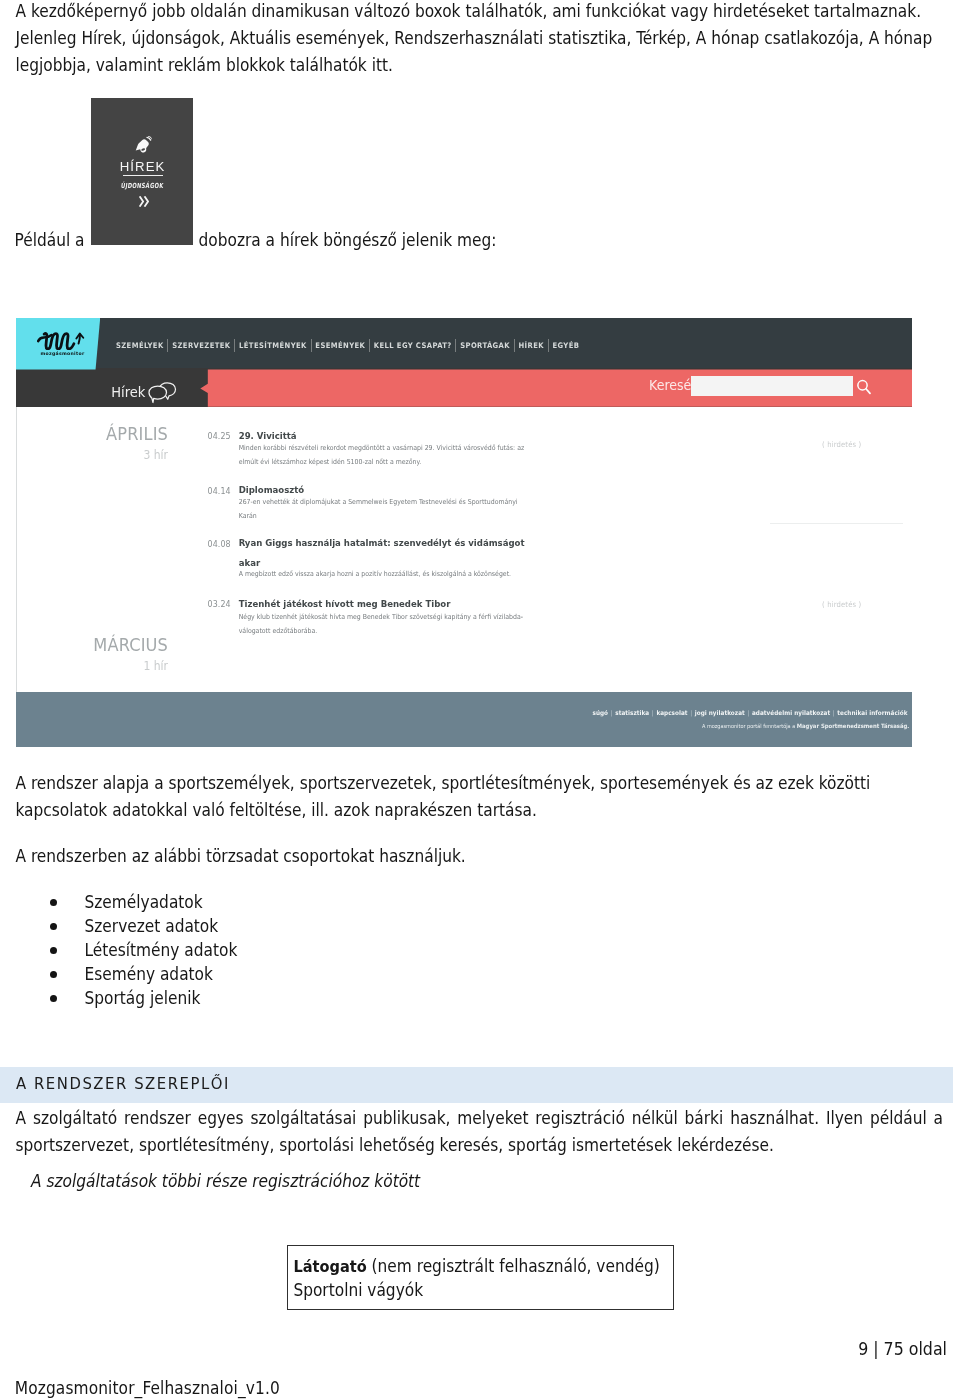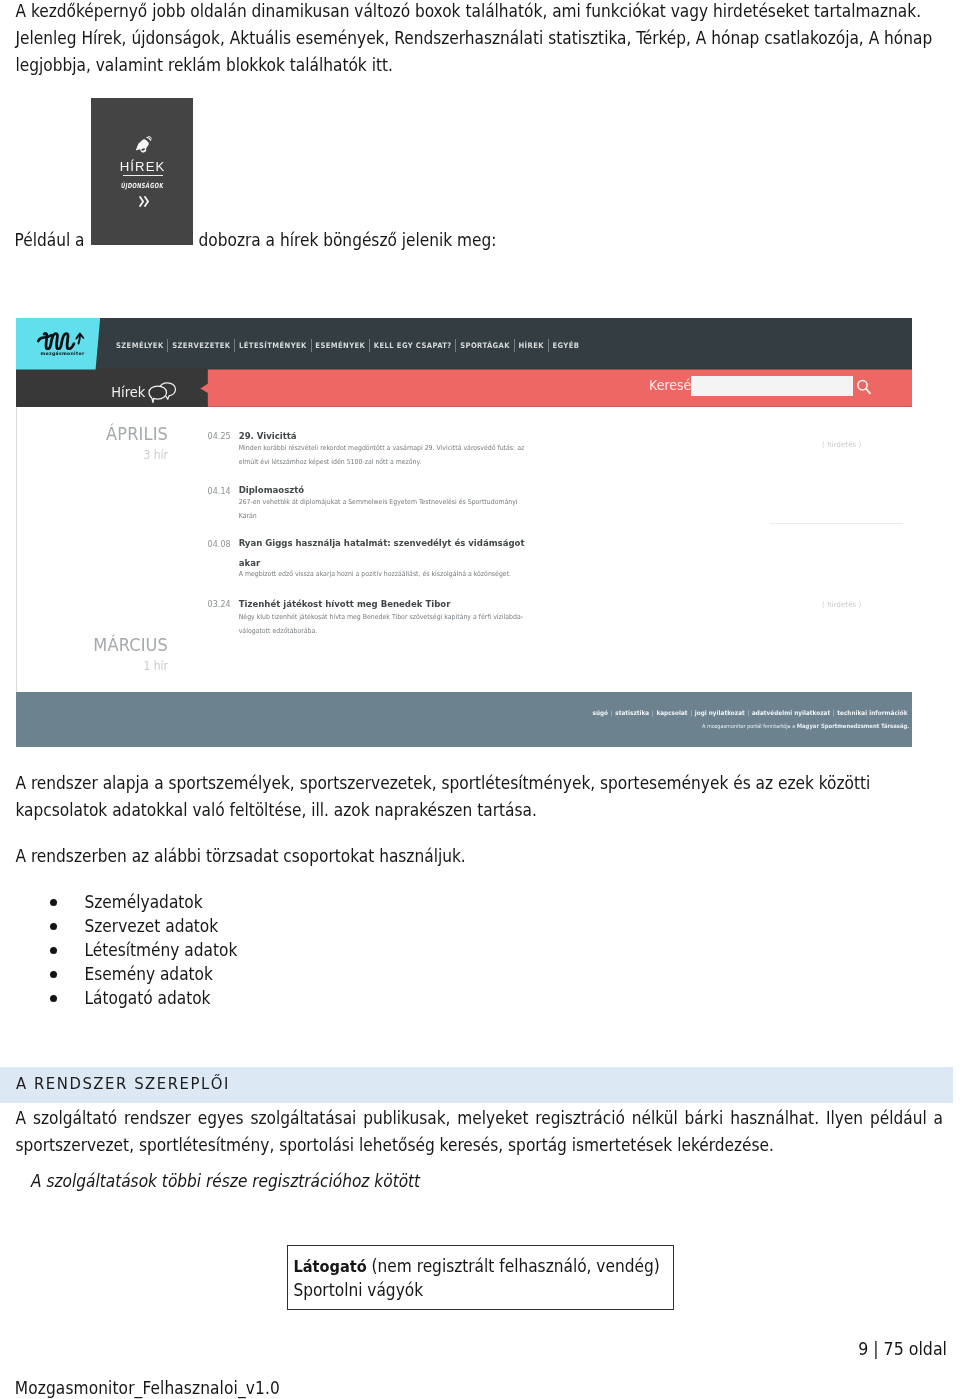--- a/index.html
+++ b/index.html
@@ -251,21 +251,21 @@
   <div id="bullets-wrap">
       <div class="bd" style="top: 899px;"></div>
       <div class="bl" style="top: 890px;">Személyadatok</div>
       <div class="bd" style="top: 923.1px;"></div>
       <div class="bl" style="top: 914.1px;">Szervezet adatok</div>
       <div class="bd" style="top: 947.2px;"></div>
       <div class="bl" style="top: 938.2px;">Létesítmény adatok</div>
       <div class="bd" style="top: 971.3px;"></div>
       <div class="bl" style="top: 962.3px;">Esemény adatok</div>
       <div class="bd" style="top: 995.4px;"></div>
-      <div class="bl" style="top: 986.4px;">Látogató adatok</div>
+      <div class="bl" style="top: 986.4px;">Sportág jelenik</div>
     </div>
 
   <div id="sec-band"></div>
   <div id="sec-title">A RENDSZER SZEREPLŐI</div>
 
   <div class="body-text" id="p4">
     <span class="ln">A szolgáltató rendszer egyes szolgáltatásai publikusak, melyeket regisztráció nélkül bárki használhat. Ilyen például a</span>
     <span class="ln">sportszervezet, sportlétesítmény, sportolási lehetőség keresés, sportág ismertetések lekérdezése.</span>
   </div>
   <div class="body-text" id="p5">A szolgáltatások többi része regisztrációhoz kötött</div>

